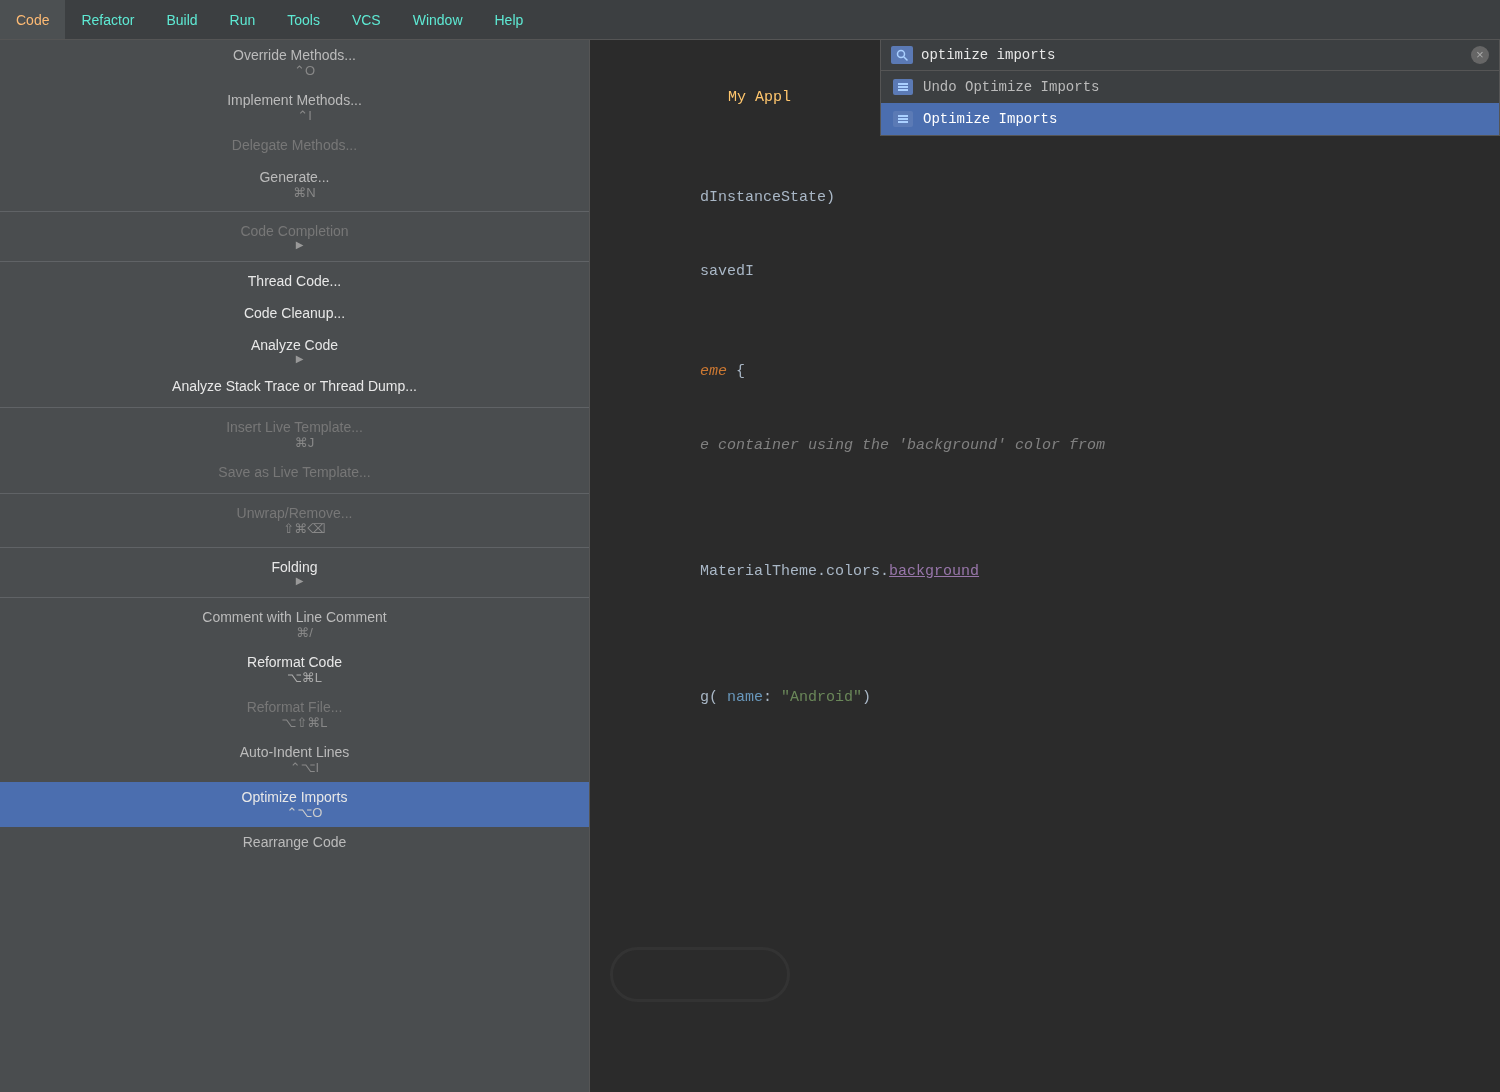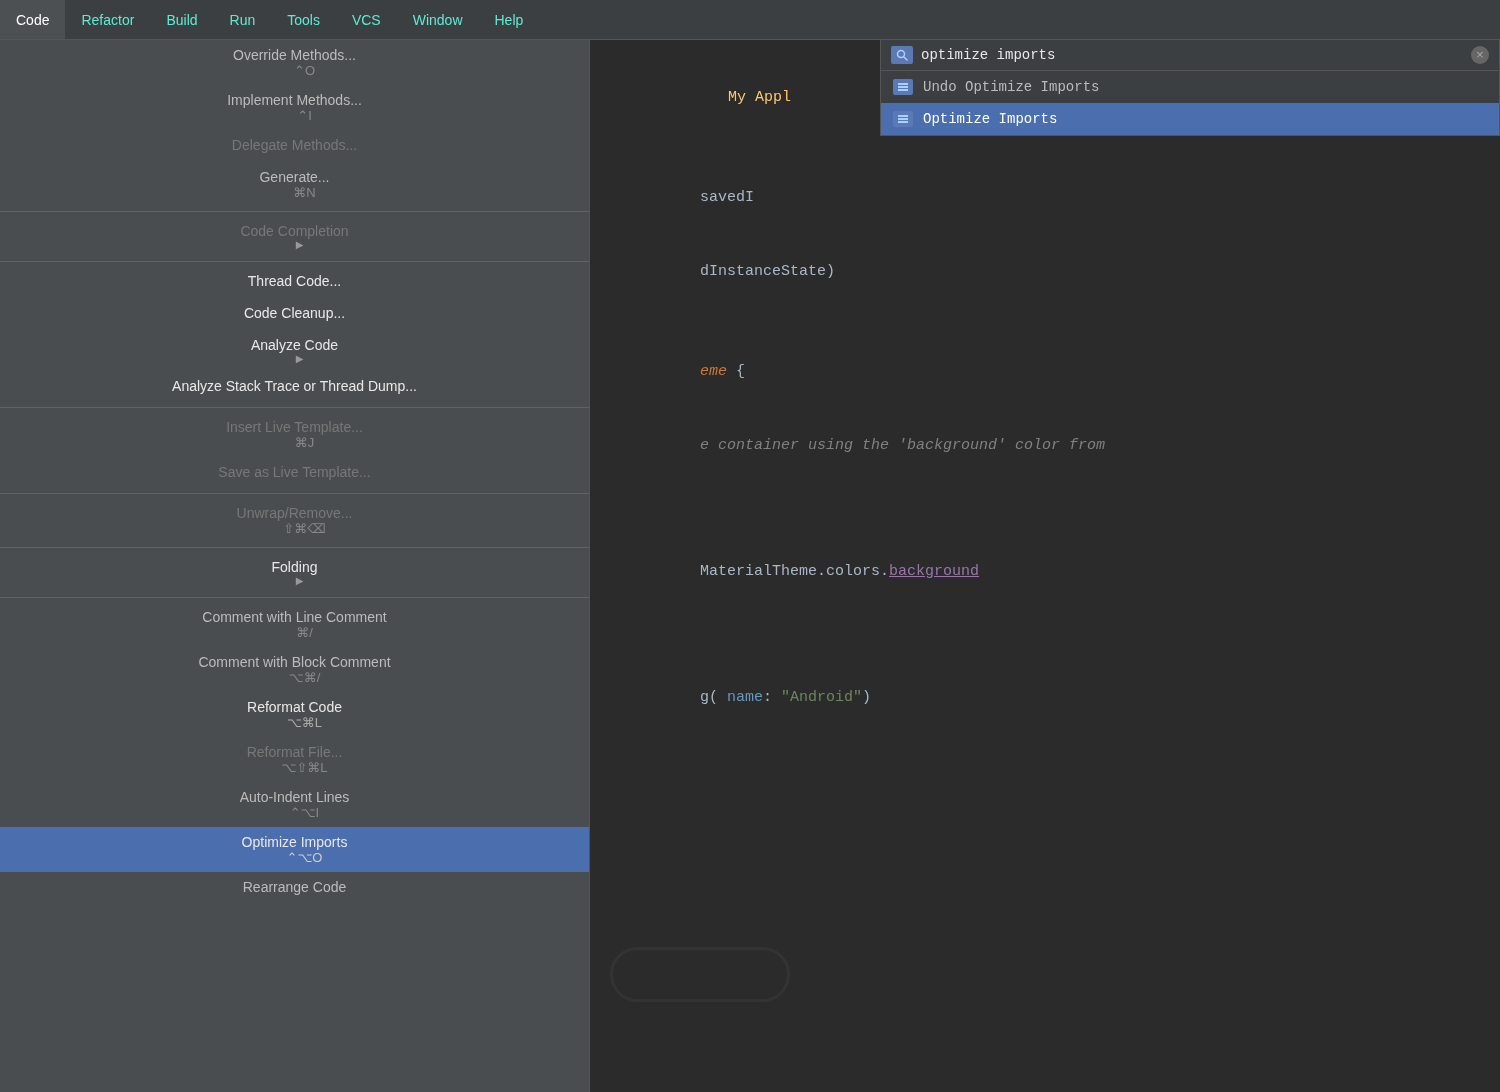--- a/index.html
+++ b/index.html
@@ -27,21 +27,21 @@
       display: flex;
       align-items: center;
       font-size: 14px;
       color: #5eead4;
       cursor: pointer;
       white-space: nowrap;
     }
 
     .menu-item.active {
       background: #4c5052;
-      color: #ffffff;
+      color: #fdba74;
     }
 
     
     .main-container {
       display: flex;
       height: calc(1092px - 40px);
       position: relative;
     }
 
     
@@ -346,24 +346,20 @@
       <span class="arrow">▶</span>
     </div>
 
     <div class="dropdown-separator"></div>
 
     <div class="dropdown-item">
       <span class="label">Comment with Line Comment</span>
       <span class="shortcut">⌘/</span>
     </div>
 
-    <div class="dropdown-item">
-      <span class="label">Comment with Block Comment</span>
-      <span class="shortcut">⌥⌘/</span>
-    </div>
 
     <div class="dropdown-item bold">
       <span class="label">Reformat Code</span>
       <span class="shortcut">⌥⌘L</span>
     </div>
 
     <div class="dropdown-item disabled">
       <span class="label">Reformat File...</span>
       <span class="shortcut">⌥⇧⌘L</span>
     </div>
@@ -410,25 +406,25 @@
         <span>Optimize Imports</span>
       </div>
     </div>
 
     <div class="code-content">
       <div class="code-line">
         <span class="plain">  </span><span class="method">My Appl</span>
       </div>
       <div class="code-line">&nbsp;</div>
       <div class="code-line">
+        <span class="plain">  dInstanceState)</span>
+      </div>
+      <div class="code-line">
         <span class="plain">  savedI</span>
       </div>
-      <div class="code-line">
-        <span class="plain">  dInstanceState)</span>
-      </div>
       <div class="code-line">&nbsp;</div>
       <div class="code-line">
         <span class="kw">  </span><span class="fn-name" style="font-style:italic; color:#cc7832;margin-top:8px;">eme</span><span class="plain"> {</span>
       </div>
       <div class="code-line">
         <span class="comment">  e container using the 'background' color from</span>
       </div>
       <div class="code-line">&nbsp;</div>
       <div class="code-line">&nbsp;</div>
       <div class="code-line">

